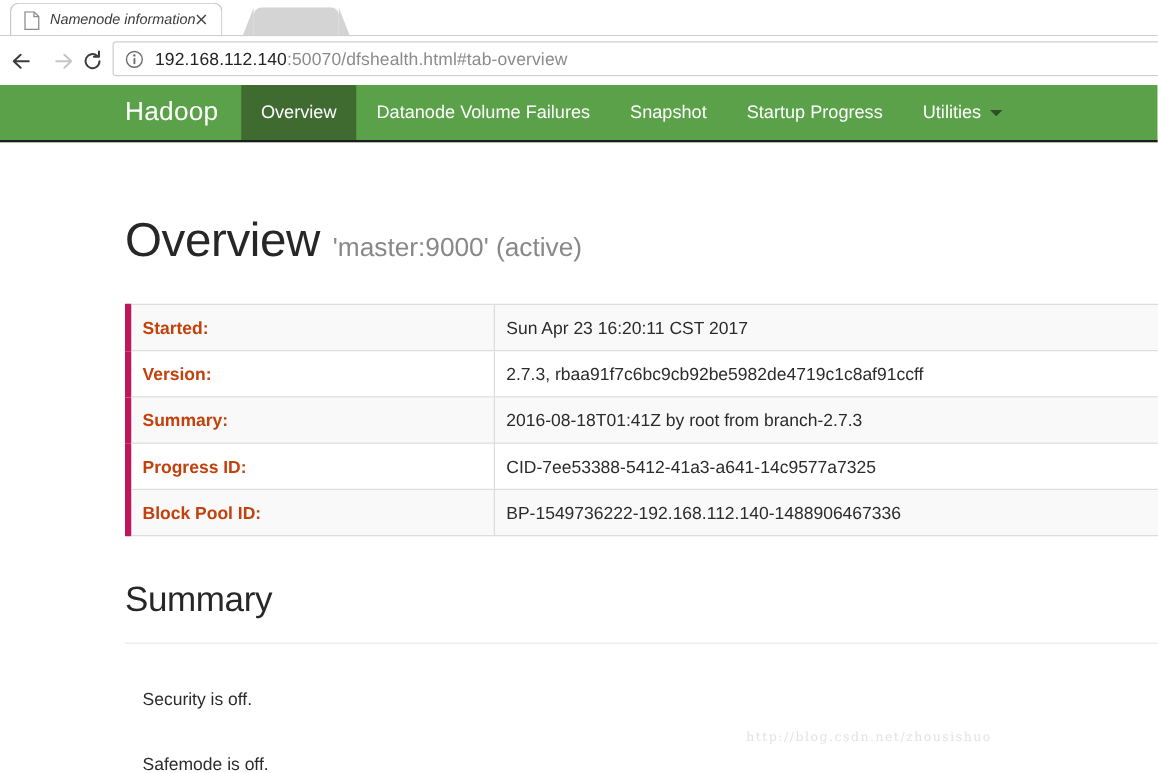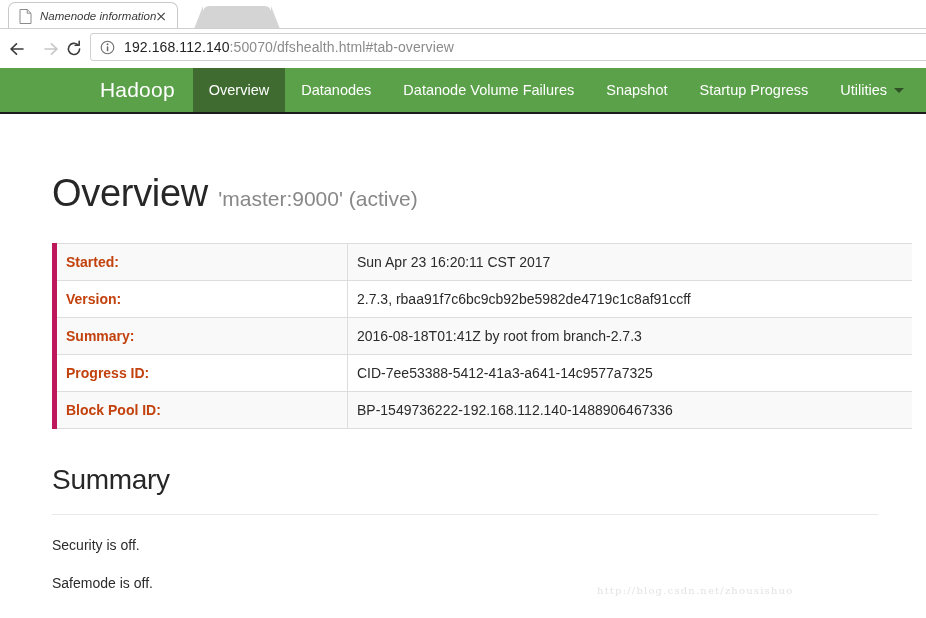--- a/index.html
+++ b/index.html
@@ -215,21 +215,21 @@
 
   
   .page {
     position: absolute;
     top: 114px;
     left: 0;
     width: 926px;
     background: #ffffff;
   }
   .container {
-    padding-left: 52px;
+    padding-left: 100px;
   }
   .page-title {
     margin: 0;
     padding-top: 60px;
     font-size: 38px;
     font-weight: normal;
     color: #272727;
     letter-spacing: -0.3px;
     line-height: 1;
   }
@@ -274,21 +274,21 @@
     line-height: 1;
   }
   .summary-hr {
     width: 826px;
     height: 1px;
     background: #e9e9e9;
     border: none;
     margin: 20px 0 0 0;
   }
   .summary-line {
-    margin: 0;
+    margin: 14px;
     padding-top: 22px;
     font-size: 14px;
     color: #2b2b2b;
   }
 
   .watermark {
     position: absolute;
     top: 585px;
     left: 597px;
     font-family: "DejaVu Serif", serif;
@@ -356,23 +356,20 @@
 
   </div>
 </div>
 
 <div class="hadoop-nav">
   <div class="nav-inner">
     <div class="brand">Hadoop</div>
 
     <div class="nav-item active">
       <span>Overview</span>
-    </div>
-    <div class="nav-item">
-      <span>Datanodes</span>
     </div>
     <div class="nav-item">
       <span>Datanode Volume Failures</span>
     </div>
     <div class="nav-item">
       <span>Snapshot</span>
     </div>
     <div class="nav-item">
       <span>Startup Progress</span>
     </div>

